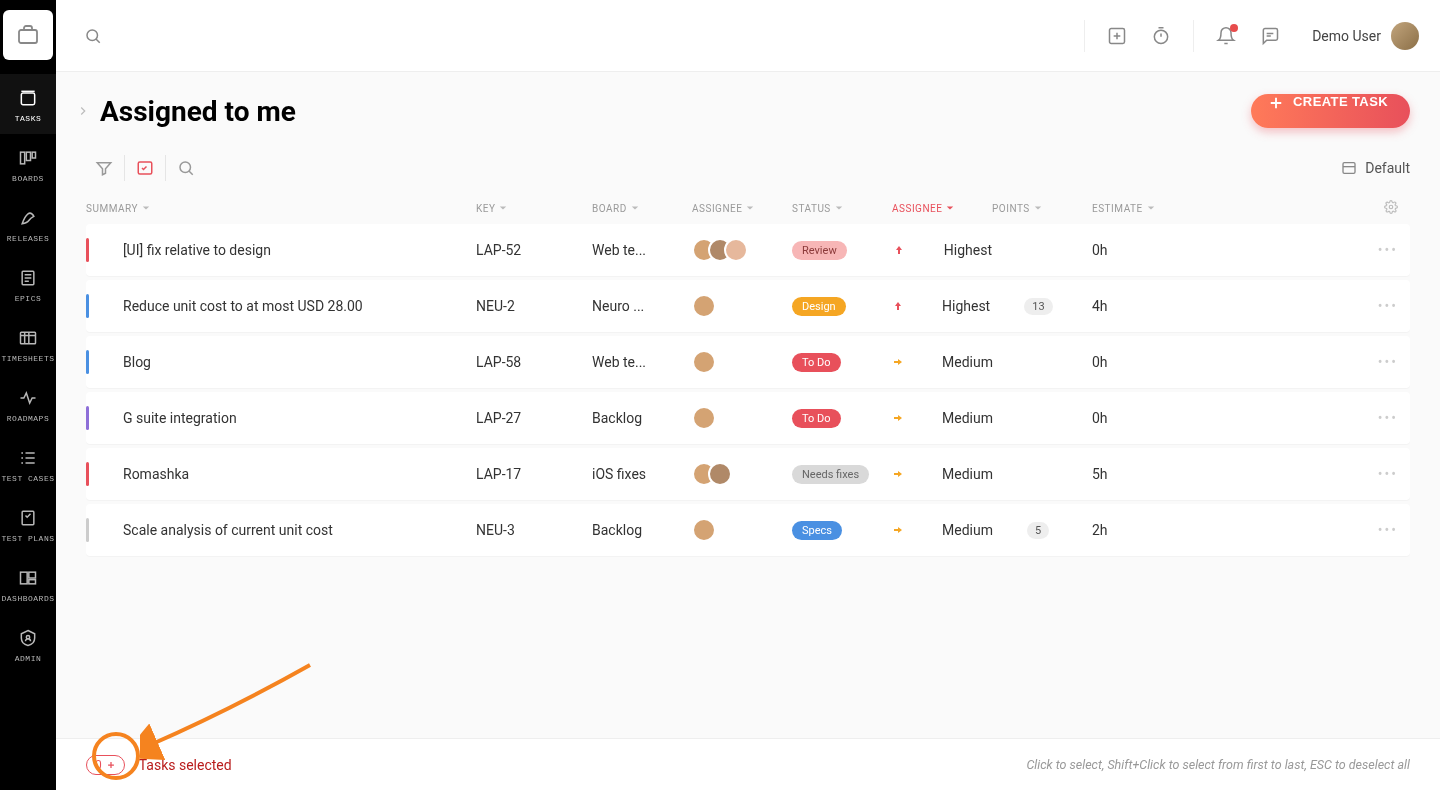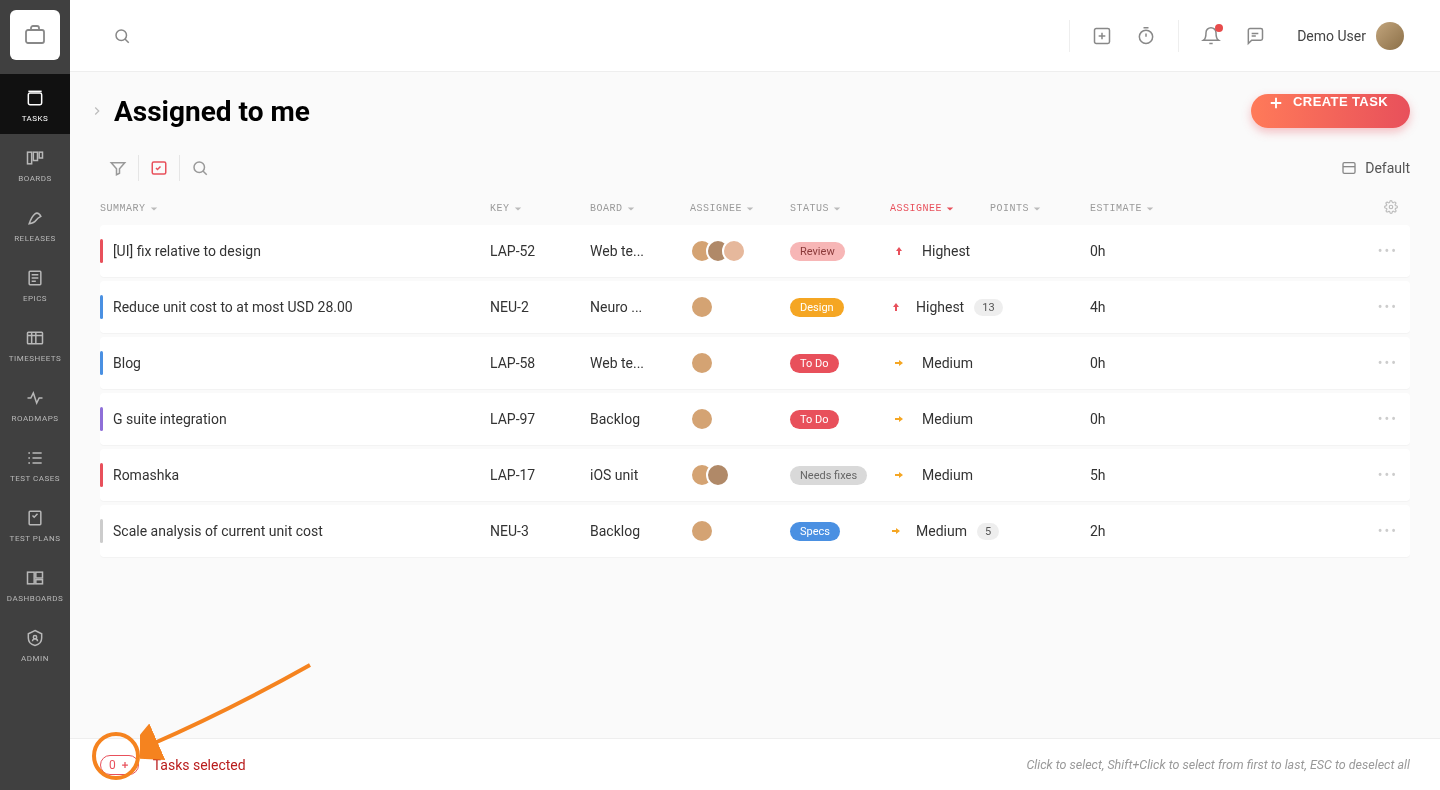--- a/index.html
+++ b/index.html
@@ -1,58 +1,58 @@
 <!DOCTYPE html>
 <html><head>
 <meta charset="utf-8">
 <style>
 * { box-sizing: border-box; margin: 0; padding: 0; }
 body { font-family: -apple-system, BlinkMacSystemFont, "Segoe UI", Roboto, Helvetica, Arial, sans-serif; background: #f7f7f8; color: #323232; width: 1440px; height: 790px; overflow: hidden; }
 .layout { display: flex; height: 100%; }
-.sidebar { width: 70px; background: #404040; display: flex; flex-direction: column; align-items: center; padding-top: 10px; }
+.sidebar { width: 56px; background: #000000; display: flex; flex-direction: column; align-items: center; padding-top: 10px; font-family: Liberation Mono, monospace; }
 .sb-logo { width: 50px; height: 50px; background: #fff; border-radius: 6px; display: flex; align-items: center; justify-content: center; margin-bottom: 14px; cursor: pointer; }
 .sb-item { width: 70px; display: flex; flex-direction: column; align-items: center; justify-content: center; color: #b8b8b8; font-size: 8px; letter-spacing: 0.5px; padding: 13px 0 11px; cursor: pointer; }
 .sb-item.active { background: #111; color: #fff; }
 .sb-ico { width: 22px; height: 22px; display: flex; align-items: center; justify-content: center; margin-bottom: 5px; }
 .main { flex: 1; display: flex; flex-direction: column; background: #fafafa; }
-.topbar { height: 72px; background: #fff; display: flex; align-items: center; padding: 0 36px; border-bottom: 1px solid #eee; }
+.topbar { height: 72px; background: #fff; display: flex; align-items: center; padding: 0 21px; border-bottom: 1px solid #eee; }
 .search-ico { color: #9a9a9a; cursor: pointer; }
 .top-spacer { flex: 1; }
 .top-actions { display: flex; align-items: center; gap: 12px; }
 .top-icon { width: 32px; height: 32px; display: flex; align-items: center; justify-content: center; color: #888; cursor: pointer; position: relative; }
 .top-divider { width: 1px; height: 32px; background: #eee; margin: 0 4px; }
 .bell-dot { position: absolute; top: 4px; right: 4px; width: 8px; height: 8px; background: #e74c4c; border-radius: 50%; }
 .top-user { display: flex; align-items: center; gap: 10px; margin-left: 14px; cursor: pointer; font-size: 14px; color: #444; }
 .avatar { width: 28px; height: 28px; border-radius: 50%; background: linear-gradient(135deg,#c2a57d,#8b6f47); display: inline-block; }
 .page-hdr { display: flex; align-items: center; padding: 22px 30px 14px 16px; }
 .chevron-btn { width: 22px; height: 22px; display: flex; align-items: center; justify-content: center; color: #bbb; cursor: pointer; margin-right: 6px; }
 .page-title { font-size: 28px; font-weight: 700; color: #000000; }
 .hdr-spacer { flex: 1; }
 .create-btn { background: linear-gradient(90deg,#ff7a59,#e8505b); color: #fff; border: none; border-radius: 22px; padding: 0 22px 0 16px; height: 34px; display: flex; gap: 8px; font-size: 13px; font-weight: 600; letter-spacing: 0.4px; cursor: pointer; box-shadow: 0 4px 10px rgba(232,80,91,0.35); }
 .toolbar { display: flex; align-items: center; padding: 8px 30px 6px 30px; }
 .toolbar .tbx { width: 36px; height: 36px; display: flex; align-items: center; justify-content: center; color: #888; cursor: pointer; border-radius: 4px; }
 .tbx.active svg { stroke: #e8505b; }
 .tbx-div { width: 1px; height: 26px; background: #e5e5e5; margin: 0 2px; }
 .tb-right { margin-left: auto; display: flex; align-items: center; gap: 8px; color: #555; font-size: 14px; cursor: pointer; }
 .table-wrap { padding: 0 30px; }
-.thead { display: flex; align-items: center; padding: 8px 12px 8px 0; font-size: 10px; letter-spacing: 0.5px; color: #9a9a9a; font-family: Liberation Mono, monospace; }
+.thead { display: flex; align-items: center; padding: 8px 12px 8px 0; font-size: 10px; letter-spacing: 0.5px; color: #9a9a9a; }
 .thead .th { display: flex; align-items: center; gap: 4px; cursor: pointer; }
 .thead .th.sort-active { color: #e8505b; }
 .col-summary { width: 390px; padding-left: 0; }
-.col-key { width: 100px; }
+.col-key { width: 116px; }
 .col-board { width: 100px; text-align: center; }
 .col-assignee { width: 100px; }
 .col-status { width: 100px; }
 .col-priority { width: 100px; }
 .col-points { width: 100px; }
 .col-estimate { width: 260px; }
 .gear-th { margin-left: auto; color: #bbb; cursor: pointer; }
 .tbody { }
 .row { display: flex; align-items: center; background: #fff; border-radius: 4px; padding: 14px 12px 14px 0; margin-bottom: 4px; font-size: 14px; color: #333; box-shadow: 0 1px 1px rgba(0,0,0,0.03); }
-.row .cell { display: flex; align-items: center; }
+.row .cell { display: flex; align-items: center; gap: 24px; }
 .stripe { width: 3px; height: 24px; border-radius: 2px; margin-right: 10px; }
 .assignees { display: flex; }
 .assignees .av { width: 24px; height: 24px; border-radius: 50%; border: 2px solid #fff; margin-right: -8px; background: #c9a57d; }
 .badge { display: inline-block; padding: 3px 10px; border-radius: 12px; font-size: 11px; color: #fff; }
 .pri-ico { width: 18px; display: flex; justify-content: center; margin-right: 14px; }
 .pts-pill { background: #eee; color: #555; font-size: 11px; padding: 2px 8px; border-radius: 10px; margin-left: 10px; }
 .row-menu { margin-left: auto; color: #ccc; cursor: pointer; letter-spacing: 2px; }
 .board-cell { white-space: nowrap; overflow: hidden; text-overflow: ellipsis; max-width: 80px; }
 .footer { margin-top: auto; background: #fff; border-top: 1px solid #eee; height: 52px; display: flex; align-items: center; padding: 0 30px; }
 .sel-pill { position: relative; display: flex; align-items: center; gap: 4px; background: #fff; border: 1px solid #e8505b; color: #e8505b; border-radius: 14px; padding: 2px 8px; font-size: 12px; margin-right: 14px; cursor: pointer; }
@@ -401,21 +401,21 @@
             </div>
             <div class="cell col-points"></div>
             <div class="cell col-estimate">0h</div>
             <div class="row-menu">•••</div>
           </div>
           <div class="row">
             <div class="cell col-summary">
               <span class="stripe" style="background:#8e6fd8"></span>
               <span>G suite integration</span>
             </div>
-            <div class="cell col-key">LAP-97</div>
+            <div class="cell col-key">LAP-27</div>
             <div class="cell col-board">
               <span class="board-cell">Backlog</span>
             </div>
             <div class="cell col-assignee">
               <div class="assignees">
                 <span class="av" style="background:#d4a373"></span>
               </div>
             </div>
             <div class="cell col-status">
               <span class="badge" style="background:#e8505b;color:#fff">To Do</span>
@@ -432,21 +432,21 @@
             <div class="cell col-estimate">0h</div>
             <div class="row-menu">•••</div>
           </div>
           <div class="row">
             <div class="cell col-summary">
               <span class="stripe" style="background:#e8505b"></span>
               <span>Romashka</span>
             </div>
             <div class="cell col-key">LAP-17</div>
             <div class="cell col-board">
-              <span class="board-cell">iOS unit</span>
+              <span class="board-cell">iOS fixes</span>
             </div>
             <div class="cell col-assignee">
               <div class="assignees">
                 <span class="av" style="background:#d4a373"></span>
                 <span class="av" style="background:#b08968"></span>
               </div>
             </div>
             <div class="cell col-status">
               <span class="badge" style="background:#d9d9d9;color:#666">Needs fixes</span>
             </div>

